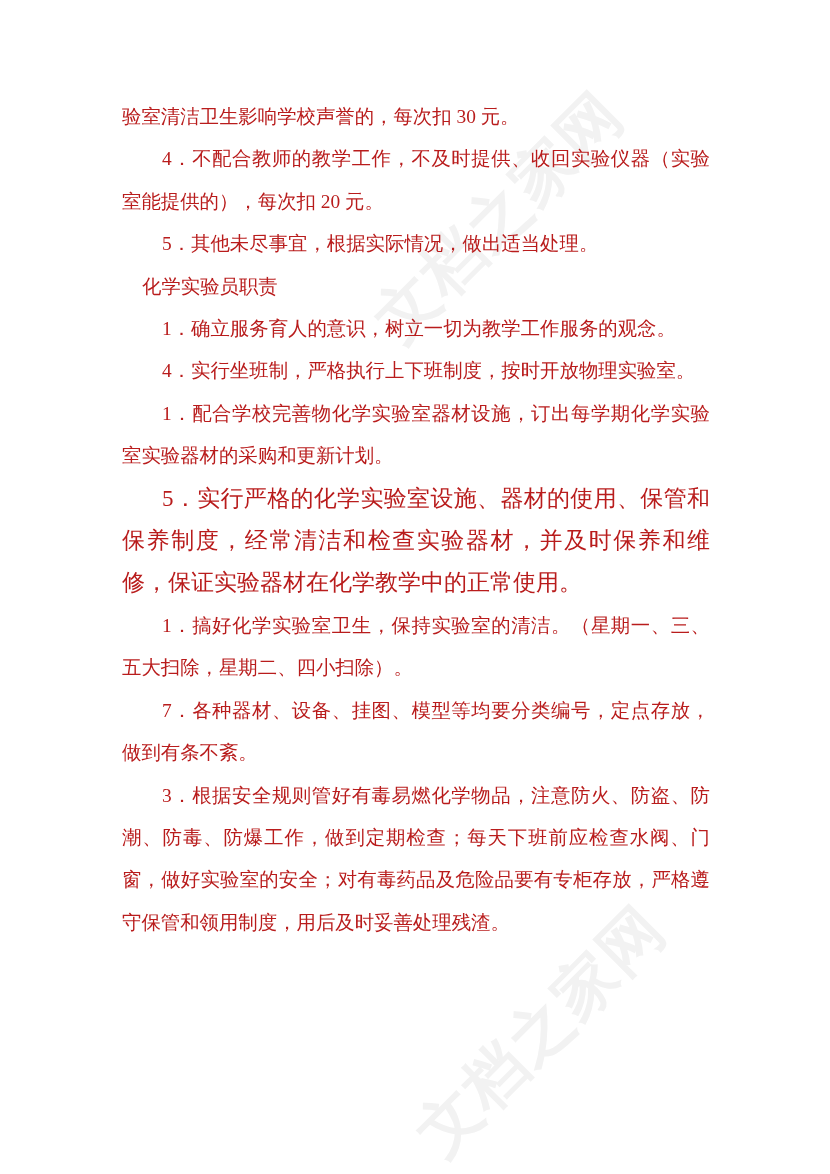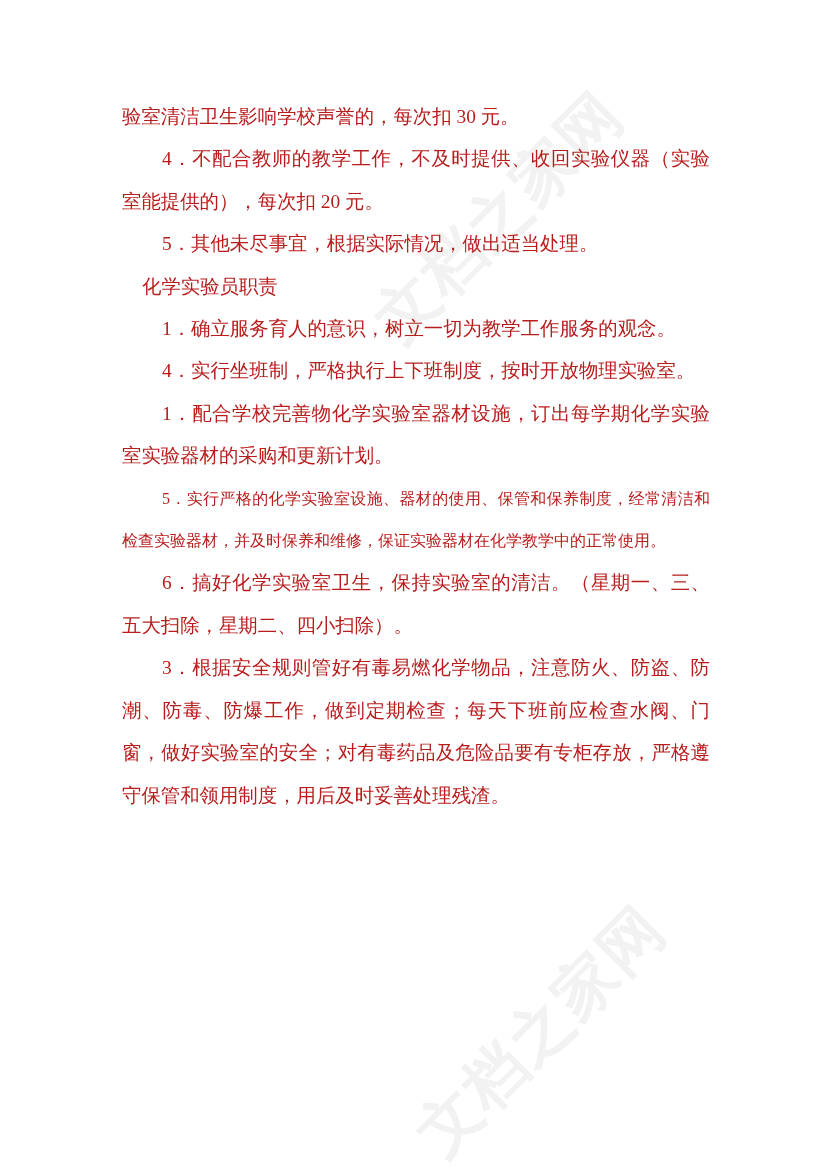--- a/index.html
+++ b/index.html
@@ -71,38 +71,39 @@
   
   .para.heading {
     text-indent: 20px;
     text-align: left;
   }
   
   .para.flush {
     text-indent: 0;
   }
   .para.tight {
-    font-size: 16px;
+    font-size: 23px;
   }
 </style>
 </head>
 <body>
 
 <div class="page">
 
   <div class="watermark wm-top">文档之家网</div>
 
   <div class="watermark wm-bottom">文档之家网</div>
 
   <div class="doc-body">
     <p class="para flush">验室清洁卫生影响学校声誉的，每次扣 30 元。</p>
     <p class="para indent">4．不配合教师的教学工作，不及时提供、收回实验仪器（实验室能提供的），每次扣 20 元。</p>
     <p class="para indent">5．其他未尽事宜，根据实际情况，做出适当处理。</p>
     <p class="para heading">化学实验员职责</p>
     <p class="para indent">1．确立服务育人的意识，树立一切为教学工作服务的观念。</p>
     <p class="para indent">4．实行坐班制，严格执行上下班制度，按时开放物理实验室。</p>
     <p class="para indent">1．配合学校完善物化学实验室器材设施，订出每学期化学实验室实验器材的采购和更新计划。</p>
     <p class="para indent tight">5．实行严格的化学实验室设施、器材的使用、保管和保养制度，经常清洁和检查实验器材，并及时保养和维修，保证实验器材在化学教学中的正常使用。</p>
-    <p class="para indent">6．搞好化学实验室卫生，保持实验室的清洁。（星期一、三、五大扫除，星期二、四小扫除）。</p>
+    <p class="para indent">1．搞好化学实验室卫生，保持实验室的清洁。（星期一、三、五大扫除，星期二、四小扫除）。</p>
+    <p class="para indent">7．各种器材、设备、挂图、模型等均要分类编号，定点存放，做到有条不紊。</p>
     <p class="para indent">3．根据安全规则管好有毒易燃化学物品，注意防火、防盗、防潮、防毒、防爆工作，做到定期检查；每天下班前应检查水阀、门窗，做好实验室的安全；对有毒药品及危险品要有专柜存放，严格遵守保管和领用制度，用后及时妥善处理残渣。</p>
   </div>
 
 </div>
 
 </body></html>

